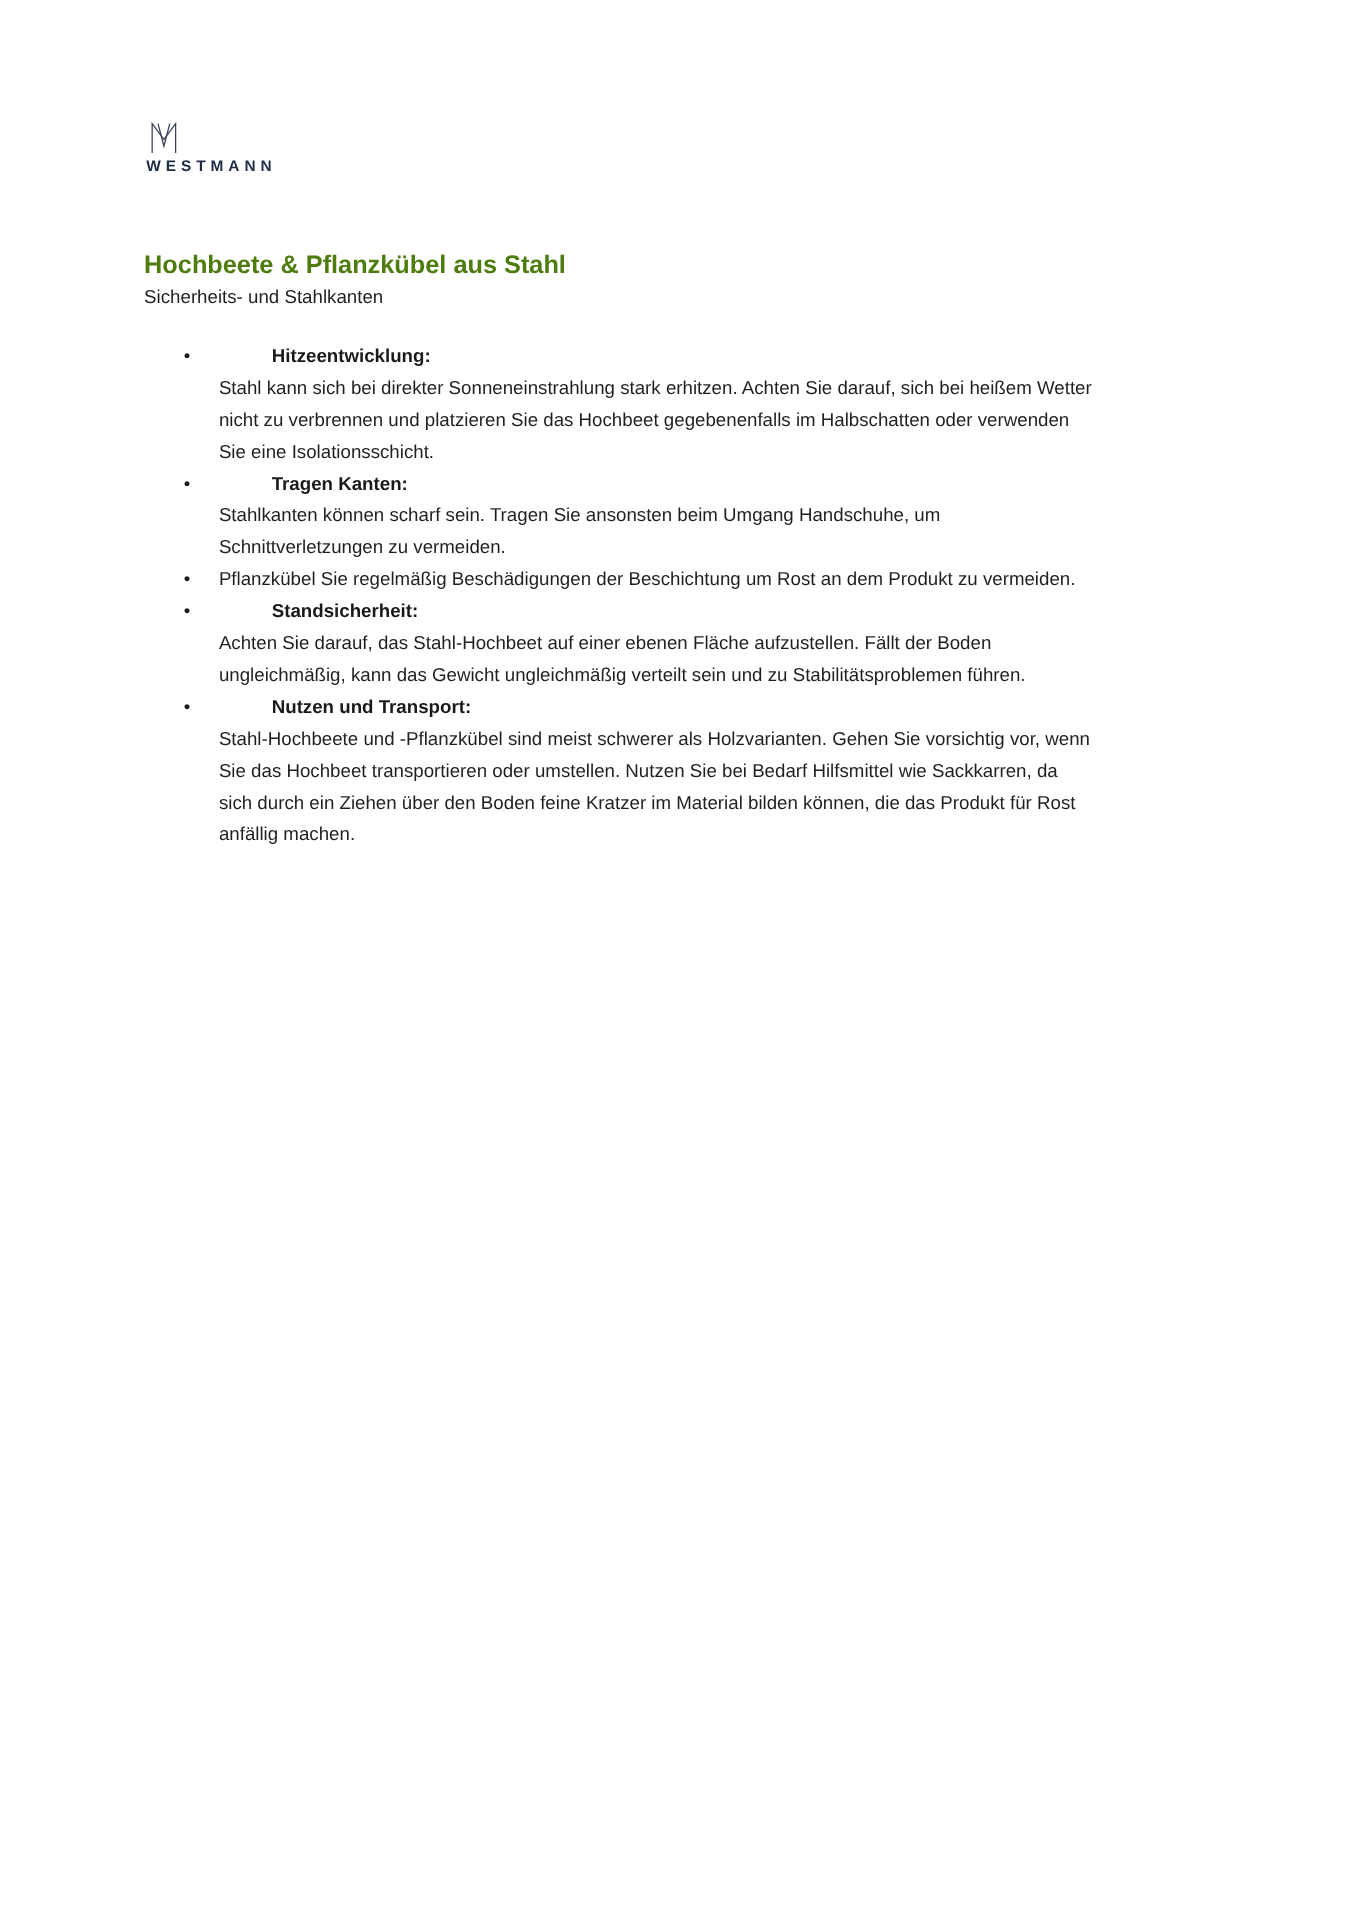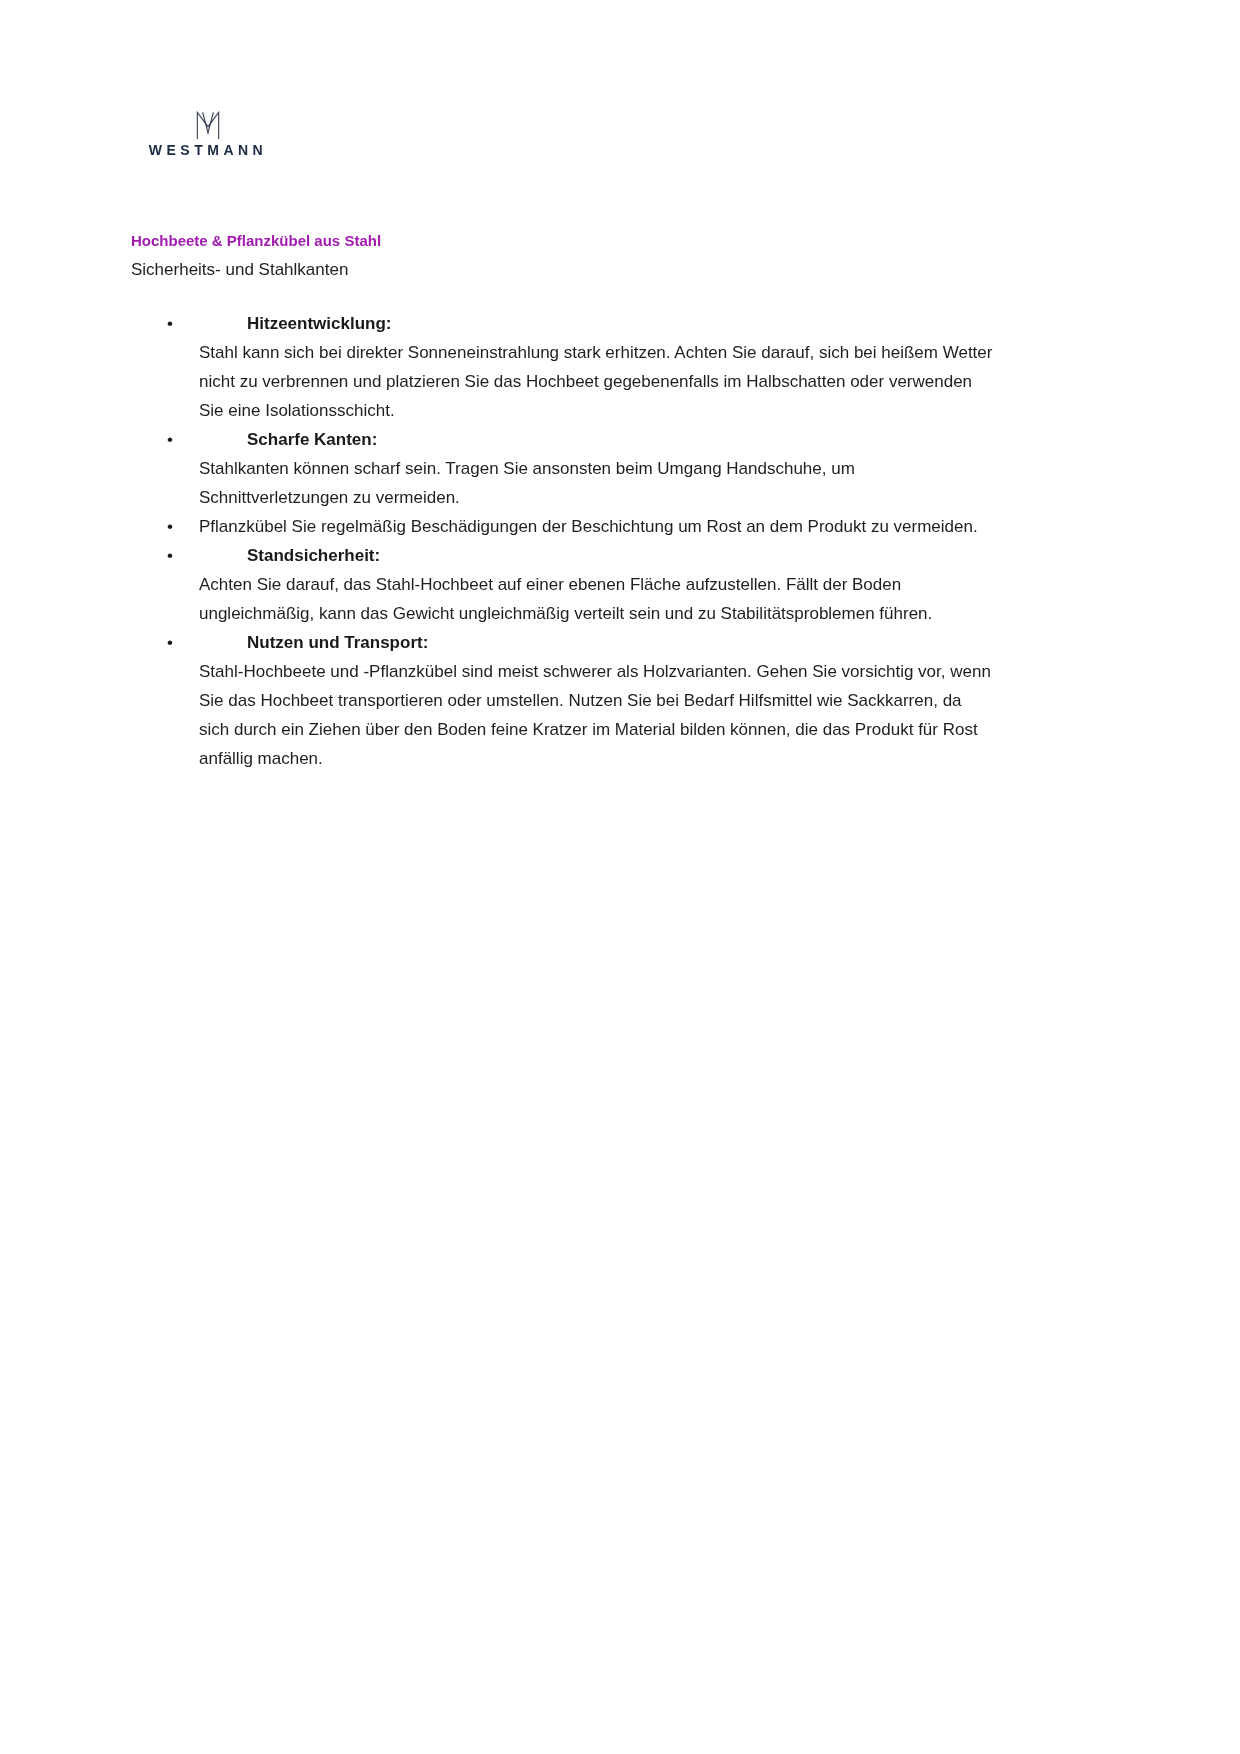--- a/index.html
+++ b/index.html
@@ -18,21 +18,20 @@
     background: #ffffff;
     overflow: hidden;
   }
   
   .logo {
     position: absolute;
     left: 133px;
     top: 108px;
     display: flex;
     flex-direction: column;
-    align-items: center;
     width: 150px;
   }
   .monogram {
     width: 32px;
     height: 32px;
     display: block;
   }
   .brand-text {
     margin-top: 2px;
     font-size: 14px;
@@ -42,24 +41,24 @@
     white-space: nowrap;
   }
   
   .doc {
     position: absolute;
     left: 131px;
     top: 226px;
     width: 868px;
   }
   .title {
-    font-size: 15px;
+    font-size: 23px;
     font-weight: 700;
     line-height: 29px;
-    color: #a21caf;
+    color: #4d7c0f;
   }
   .subtitle {
     font-size: 17px;
     font-weight: 400;
     line-height: 29px;
     color: #1f1f1f;
   }
   ul.warnings {
     list-style: none;
     margin-top: 25px;
@@ -111,21 +110,21 @@
     <div class="subtitle">Sicherheits- und Stahlkanten</div>
 
     <ul class="warnings">
       <li>
         <span class="bullet">•</span>
         <span class="item-heading">Hitzeentwicklung:</span>
         <span class="item-body">Stahl kann sich bei direkter Sonneneinstrahlung stark erhitzen. Achten Sie darauf, sich bei heißem Wetter nicht zu verbrennen und platzieren Sie das Hochbeet gegebenenfalls im Halbschatten oder verwenden Sie eine Isolationsschicht.</span>
       </li>
       <li>
         <span class="bullet">•</span>
-        <span class="item-heading">Scharfe Kanten:</span>
+        <span class="item-heading">Tragen Kanten:</span>
         <span class="item-body">Stahlkanten können scharf sein. Tragen Sie ansonsten beim Umgang Handschuhe, um Schnittverletzungen zu vermeiden.</span>
       </li>
       <li>
         <span class="bullet">•</span>
         <span class="item-body">Pflanzkübel Sie regelmäßig Beschädigungen der Beschichtung um Rost an dem Produkt zu vermeiden.</span>
       </li>
       <li>
         <span class="bullet">•</span>
         <span class="item-heading">Standsicherheit:</span>
         <span class="item-body">Achten Sie darauf, das Stahl-Hochbeet auf einer ebenen Fläche aufzustellen. Fällt der Boden ungleichmäßig, kann das Gewicht ungleichmäßig verteilt sein und zu Stabilitätsproblemen führen.</span>

